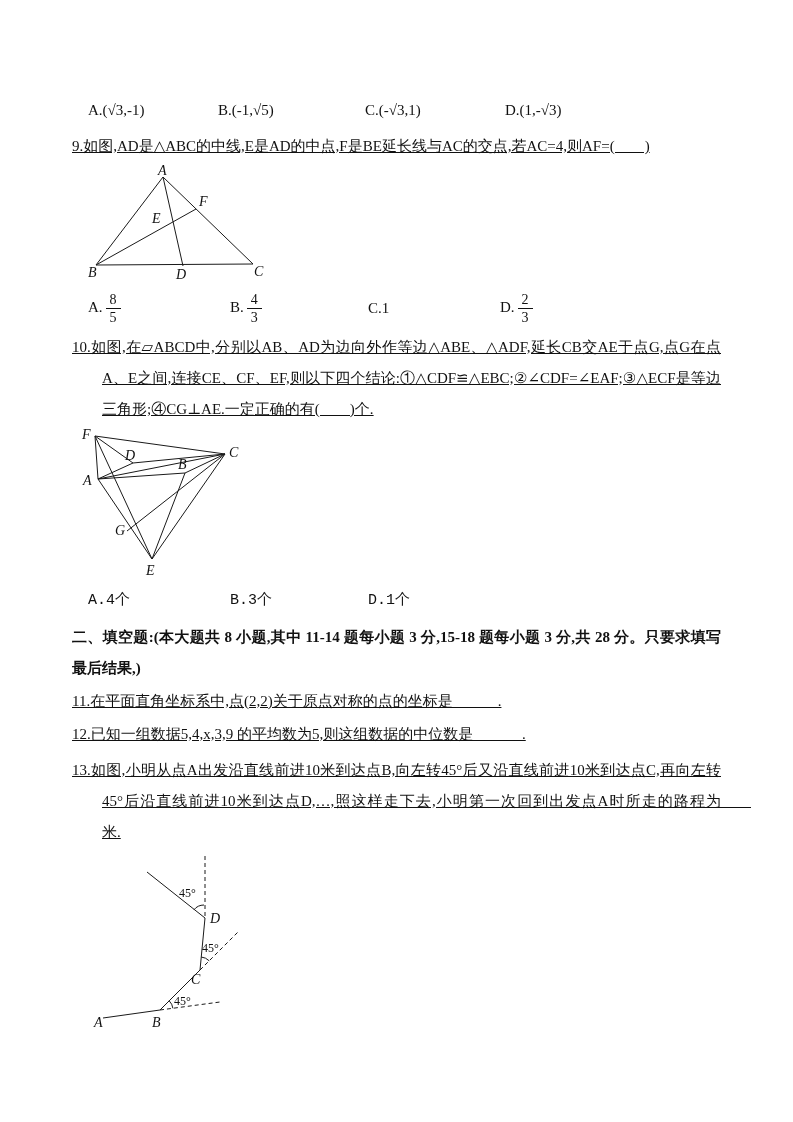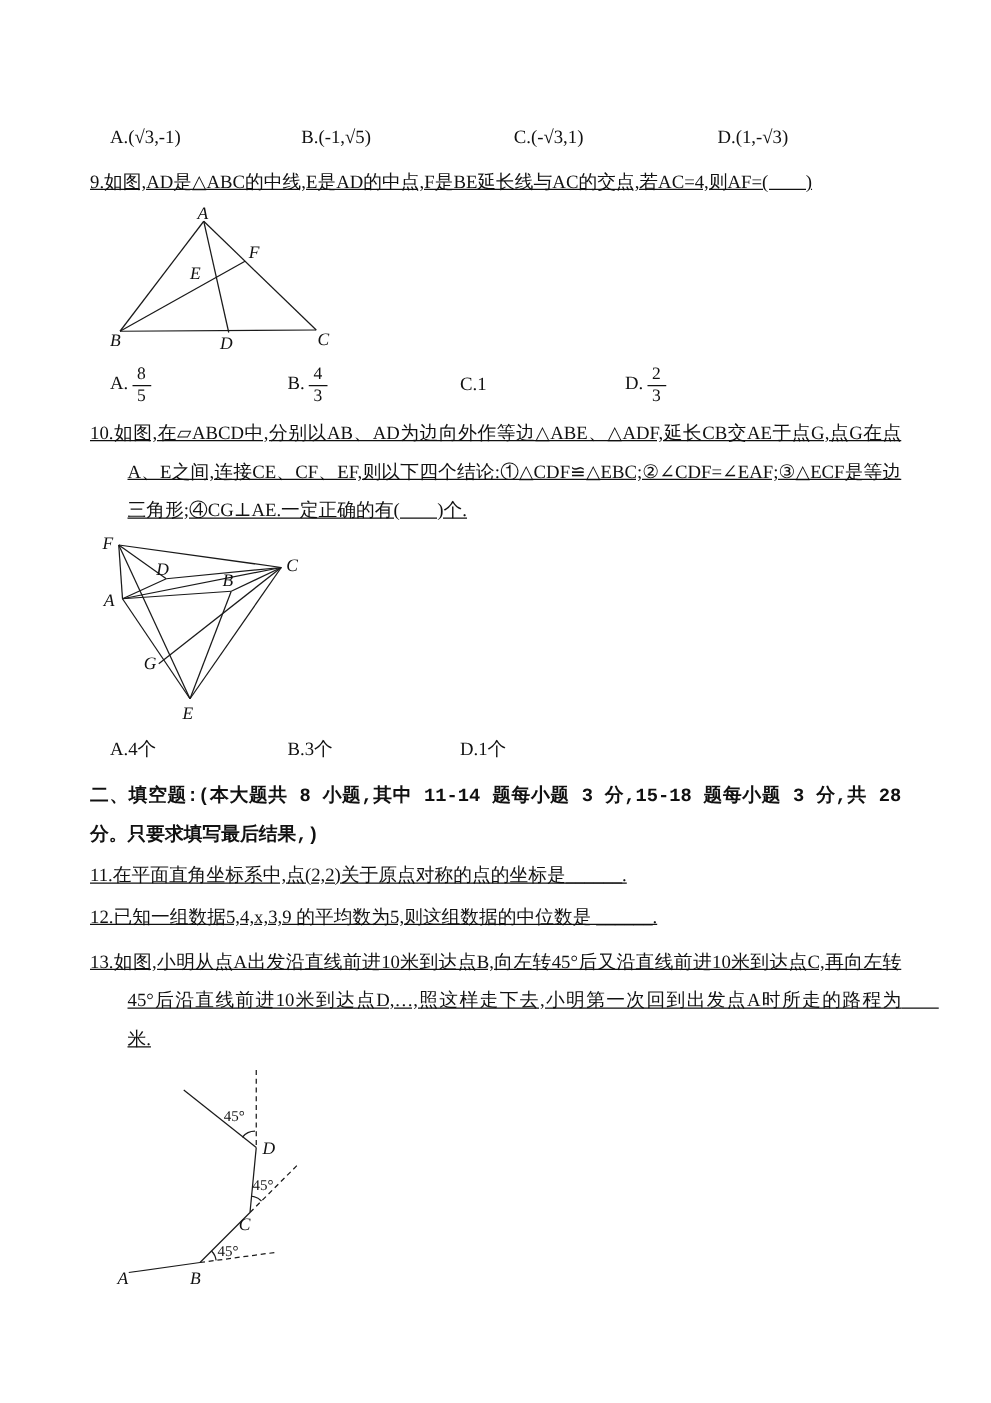--- a/index.html
+++ b/index.html
@@ -15,47 +15,46 @@
     line-height:31px;
     text-align:justify;
     padding-left:30px;
     text-indent:-30px;
     text-decoration:underline;
   }
   .sec {
     font-weight:bold;
     line-height:31px;
     text-align:justify;
-    font-family:Liberation Mono, monospace;
   }
   .opts {
     display:grid;
     grid-template-columns:142px 138px 132px auto;
     padding-left:16px;
     line-height:31px;
     align-items:center;
   }
-  .row-q8 { grid-template-columns:130px 147px 140px auto;gap:23px; }
+  .row-q8 { grid-template-columns:130px 147px 140px auto; }
   .frac {
     display:inline-block;
     vertical-align:-10px;
     text-align:center;
     line-height:1.1;
     margin-left:3px;
     font-size:14px;
   }
   .fnum { display:block; border-bottom:1px solid #111; padding:0 4px 1px 4px; }
   .fden { display:block; padding-top:1px; }
   .fig svg { display:block; }
   .fig { line-height:0; }
   .f1 { margin:3px 0 0 16px; }
   .f2 { margin:4px 0 0 8px; }
   .f3 { margin:2px 0 0 18px; }
   .mt2 { margin-top:2px; }
-  .mt4 { margin-top:4px; }
+  .mt4 { margin-top:4px;font-family:Liberation Mono, monospace; }
   .mt5 { margin-top:5px; }
   .mt6 { margin-top:6px; }
   svg text {
     font-family:"Liberation Serif","DejaVu Serif",serif;
     font-style:italic;
     font-size:14px;
     fill:#111;
   }
   svg text.deg { font-style:normal; font-size:12px; }
   svg line, svg path { stroke:#1a1a1a; stroke-width:1; fill:none; }

